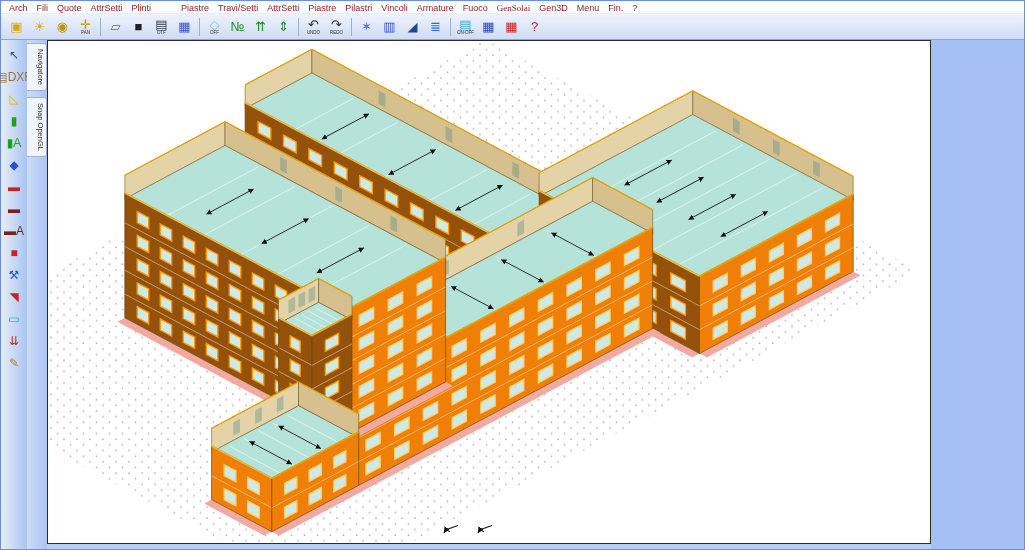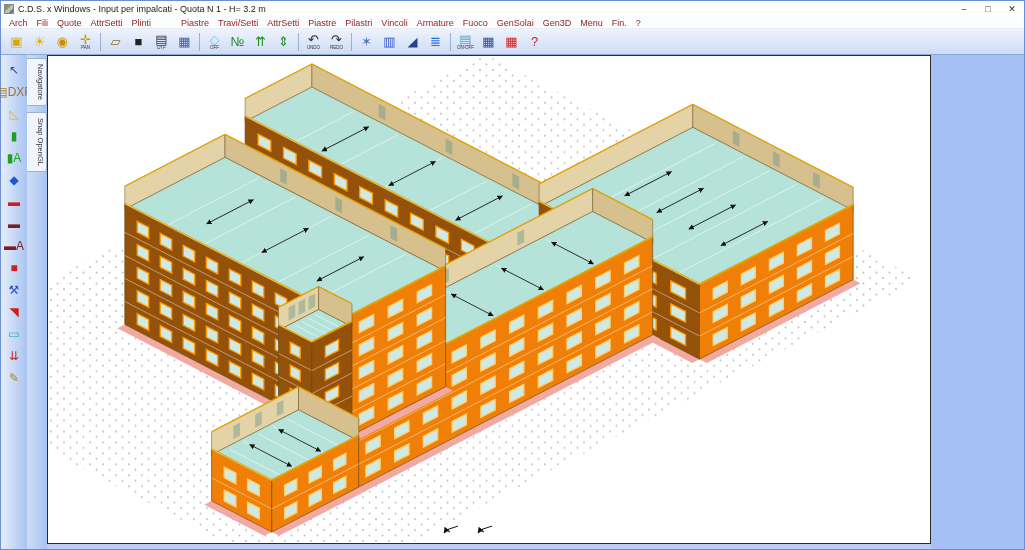--- a/index.html
+++ b/index.html
@@ -36,45 +36,36 @@
     border-left:none; border-radius:0 3px 3px 0; padding:5px 1px; margin-bottom:6px; cursor:default; }
   .canvas-wrap { flex:1 1 auto; background:#ffffff; border:1px solid #2b2b2b; margin:0 0 5px 0; position:relative; min-width:0; }
   .canvas-wrap svg { position:absolute; inset:0; width:100%; height:100%; }
   .right-panel { width:93px; background:#a4c0f4; flex:0 0 auto; }
 </style>
 </head>
 <body>
 
 <div id="app">
 
-  <div class="titlebar">
-    <div class="app-icon"></div>
-    <div class="title-text">C.D.S. x Windows - Input per impalcati - Quota N 1 - H= 3.2 m</div>
-    <div class="win-controls">
-        <div class="win-btn">–</div>
-        <div class="win-btn">□</div>
-        <div class="win-btn">✕</div>
-      </div>
-  </div>
 
   <div class="menubar">
       <span class="menu-item" style="color: rgb(142, 31, 31);">Arch</span>
       <span class="menu-item" style="color: rgb(142, 31, 31);">Fili</span>
       <span class="menu-item" style="color: rgb(142, 31, 31);">Quote</span>
       <span class="menu-item" style="color: rgb(142, 31, 31);">AttrSetti</span>
       <span class="menu-item" style="color: rgb(142, 31, 31);">Plinti</span>
       <span class="menu-item" style="color: rgb(142, 31, 31); margin-left: 21px;">Piastre</span>
       <span class="menu-item" style="color: rgb(142, 31, 31);">Travi/Setti</span>
       <span class="menu-item" style="color: rgb(142, 31, 31); margin-top: 8px;">AttrSetti</span>
       <span class="menu-item" style="color: rgb(142, 31, 31);">Piastre</span>
       <span class="menu-item" style="color: rgb(142, 31, 31);">Pilastri</span>
       <span class="menu-item" style="color: rgb(142, 31, 31);">Vincoli</span>
       <span class="menu-item" style="color: rgb(142, 31, 31); margin-top: 9px;">Armature</span>
       <span class="menu-item" style="color: rgb(142, 31, 31);">Fuoco</span>
-      <span class="menu-item" style="color: rgb(142, 31, 31);">GenSolai</span>
+      <span class="menu-item" style="color: rgb(142, 31, 31); font-family: Liberation Serif, serif;">GenSolai</span>
       <span class="menu-item" style="color: rgb(142, 31, 31);">Gen3D</span>
       <span class="menu-item" style="color: rgb(142, 31, 31);">Menu</span>
       <span class="menu-item" style="color: rgb(142, 31, 31);">Fin.</span>
       <span class="menu-item" style="color: rgb(142, 31, 31);">?</span>
     </div>
 
   <div class="toolbar">
       <div class="tbicon">
         <span class="glyph" style="color: rgb(216, 168, 0);">▣</span>
       </div>

